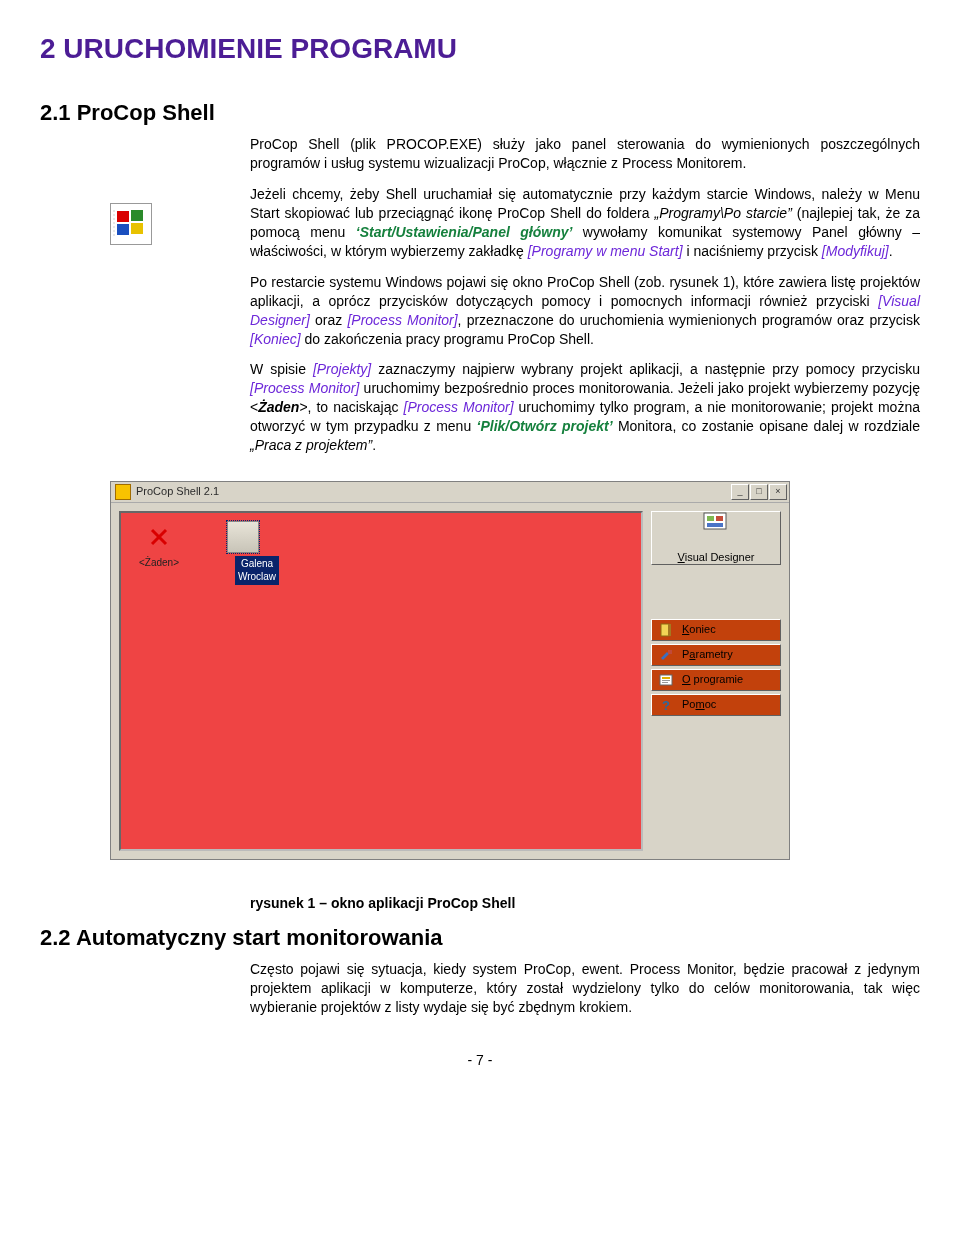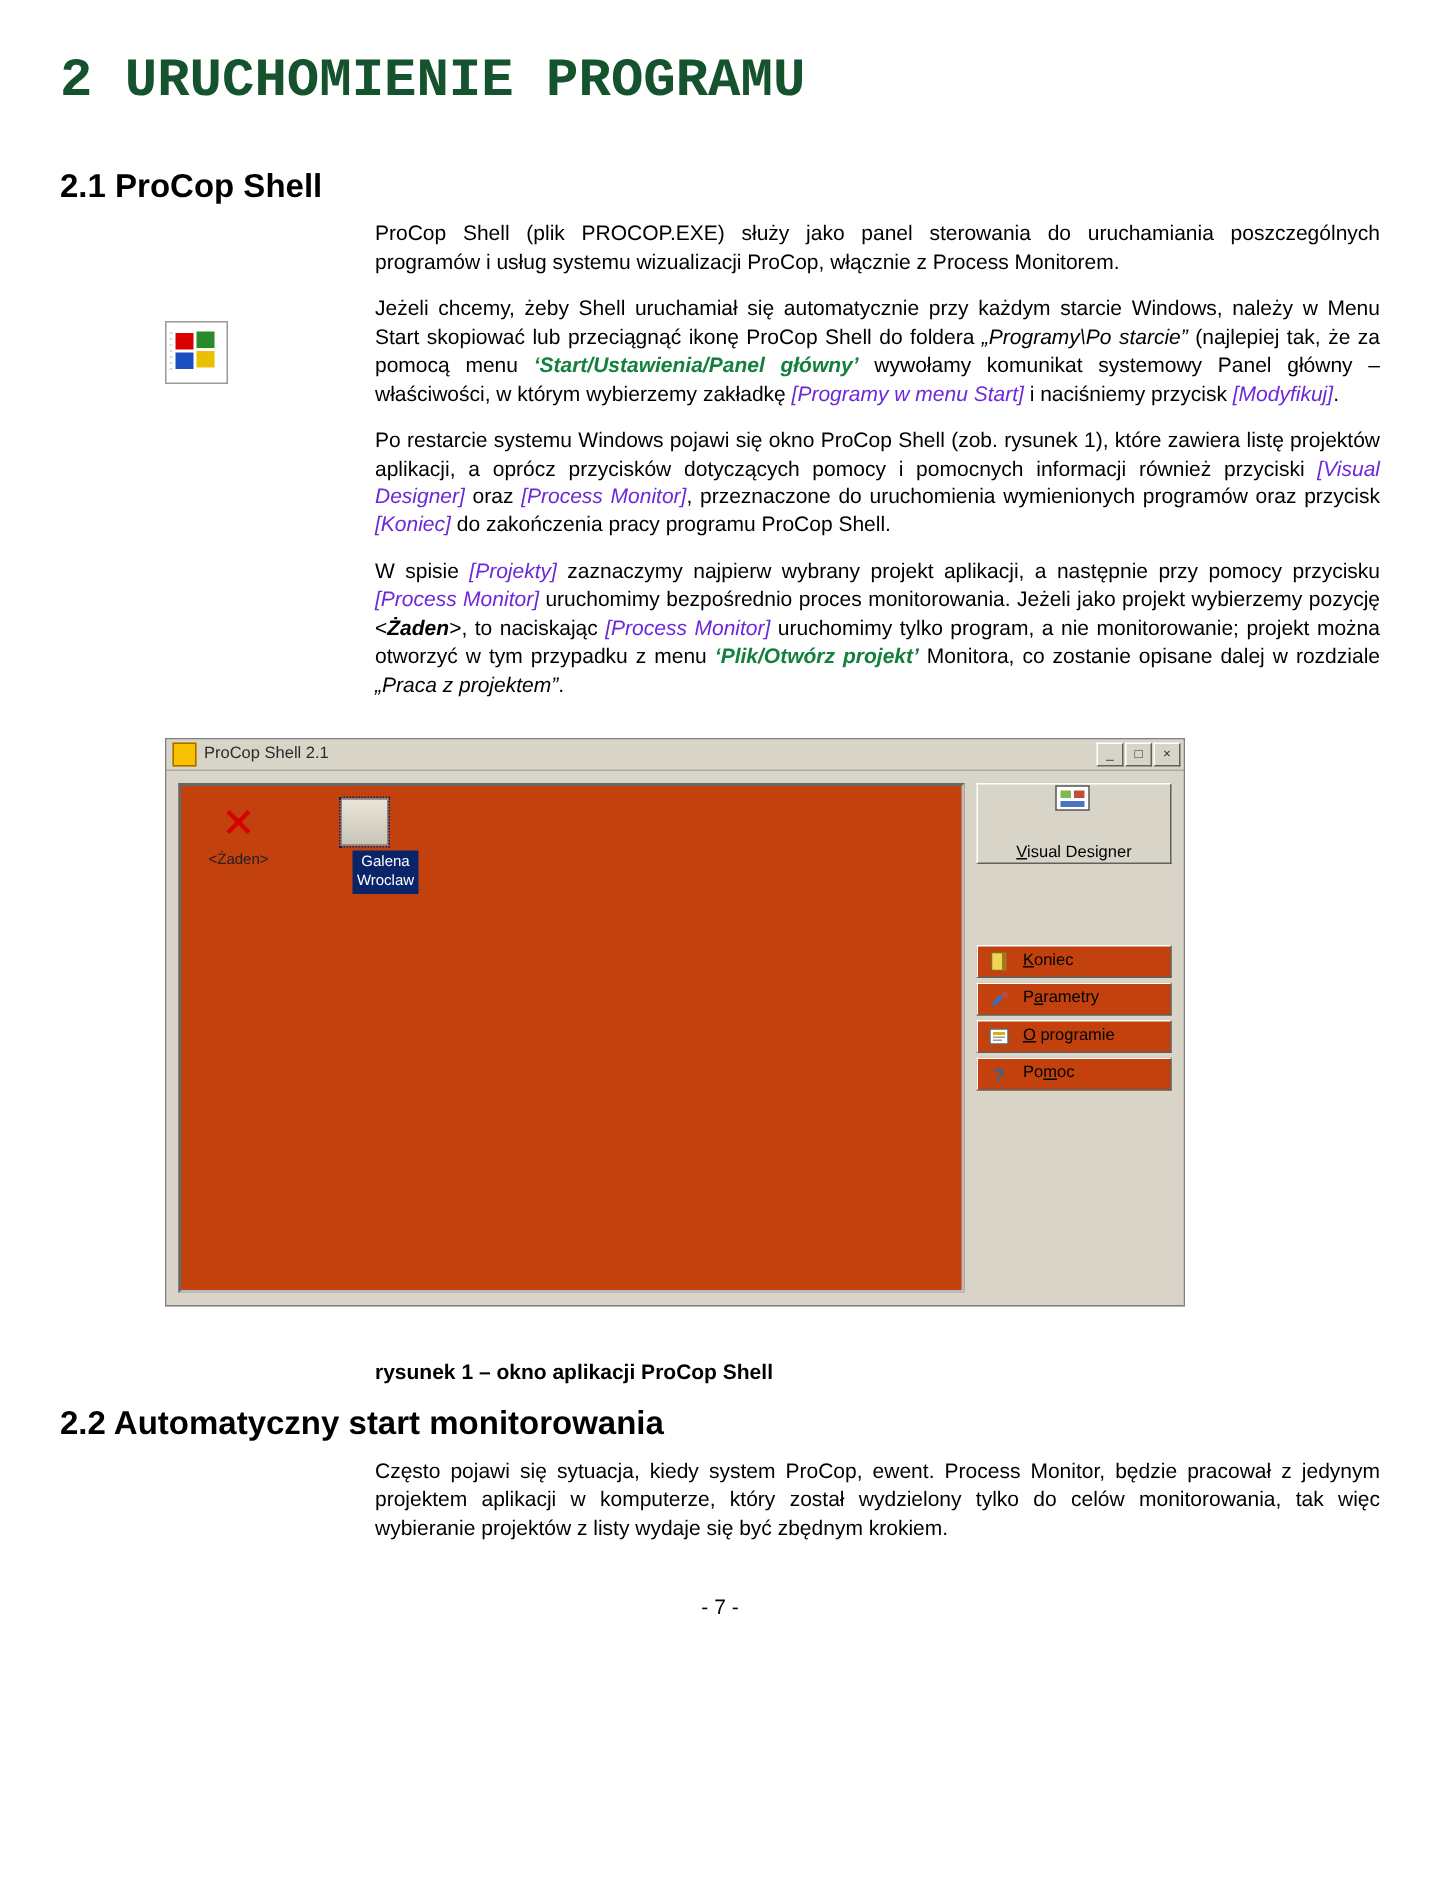--- a/index.html
+++ b/index.html
@@ -6,25 +6,24 @@
   body {
     font-family: Arial, Helvetica, sans-serif;
     margin: 0;
     padding: 30px 40px 40px 40px;
     width: 960px;
     color: #000;
     font-size: 14px;
     line-height: 1.35;
   }
   h1.chapter {
-    color: #14532d;
-    font-size: 36px;
+    color: #4c1d95;
+    font-size: 28px;
     font-weight: bold;
     margin: 0 0 30px 0;
-    font-family: Liberation Mono, monospace;
   }
   h2.section {
     color: #000;
     font-size: 22px;
     font-weight: bold;
     margin: 8px 0 6px 0;
   }
   .content-block {
     margin-left: 210px;
     text-align: justify;
@@ -81,21 +80,21 @@
     color: #333;
   }
   .win-body {
     display: flex;
     padding: 8px;
     gap: 8px;
     background: #d8d4c8;
   }
   .project-panel {
     flex: 1;
-    background: #c2410c;
+    background: #ef4444;
     border: 2px inset #bbb;
     height: 340px;
     padding: 8px 10px;
     display: flex;
     gap: 28px;
     align-items: flex-start;
   }
   .proj-item {
     width: 56px;
     display: flex;
@@ -190,21 +189,21 @@
           <line x1="2" y1="19" x2="4" y2="19"></line>
         <line x1="2" y1="23" x2="4" y2="23"></line>
           <line x1="2" y1="27" x2="4" y2="27"></line>
         <line x1="2" y1="31" x2="4" y2="31"></line>
       </g>
     </svg>
   </div>
 </div>
 
 <div class="content-block">
-  <p class="para">ProCop Shell (plik PROCOP.EXE) służy jako panel sterowania do uruchamiania poszczególnych programów i usług systemu wizualizacji ProCop, włącznie z Process Monitorem.</p>
+  <p class="para">ProCop Shell (plik PROCOP.EXE) służy jako panel sterowania do wymienionych poszczególnych programów i usług systemu wizualizacji ProCop, włącznie z Process Monitorem.</p>
 
   <p class="para">
     <span>Jeżeli chcemy, żeby Shell uruchamiał się automatycznie przy każdym starcie Windows, należy w Menu Start skopiować lub przeciągnąć ikonę ProCop Shell do foldera </span><span class="quote">„Programy\Po starcie”</span><span> (najlepiej tak, że za pomocą menu </span><span class="ital-em">‘Start/Ustawienia/Panel główny’</span><span> wywołamy komunikat systemowy Panel główny – właściwości, w którym wybierzemy zakładkę </span><span class="ital-ref">[Programy w menu Start]</span><span> i naciśniemy przycisk </span><span class="ital-ref">[Modyfikuj]</span><span>.</span>
   </p>
 
   <p class="para">
     <span>Po restarcie systemu Windows pojawi się okno ProCop Shell (zob. rysunek 1), które zawiera listę projektów aplikacji, a oprócz przycisków dotyczących pomocy i pomocnych informacji również przyciski </span><span class="ital-ref">[Visual Designer]</span><span> oraz </span><span class="ital-ref">[Process Monitor]</span><span>, przeznaczone do uruchomienia wymienionych programów oraz przycisk </span><span class="ital-ref">[Koniec]</span><span> do zakończenia pracy programu ProCop Shell.</span>
   </p>
 
   <p class="para">

